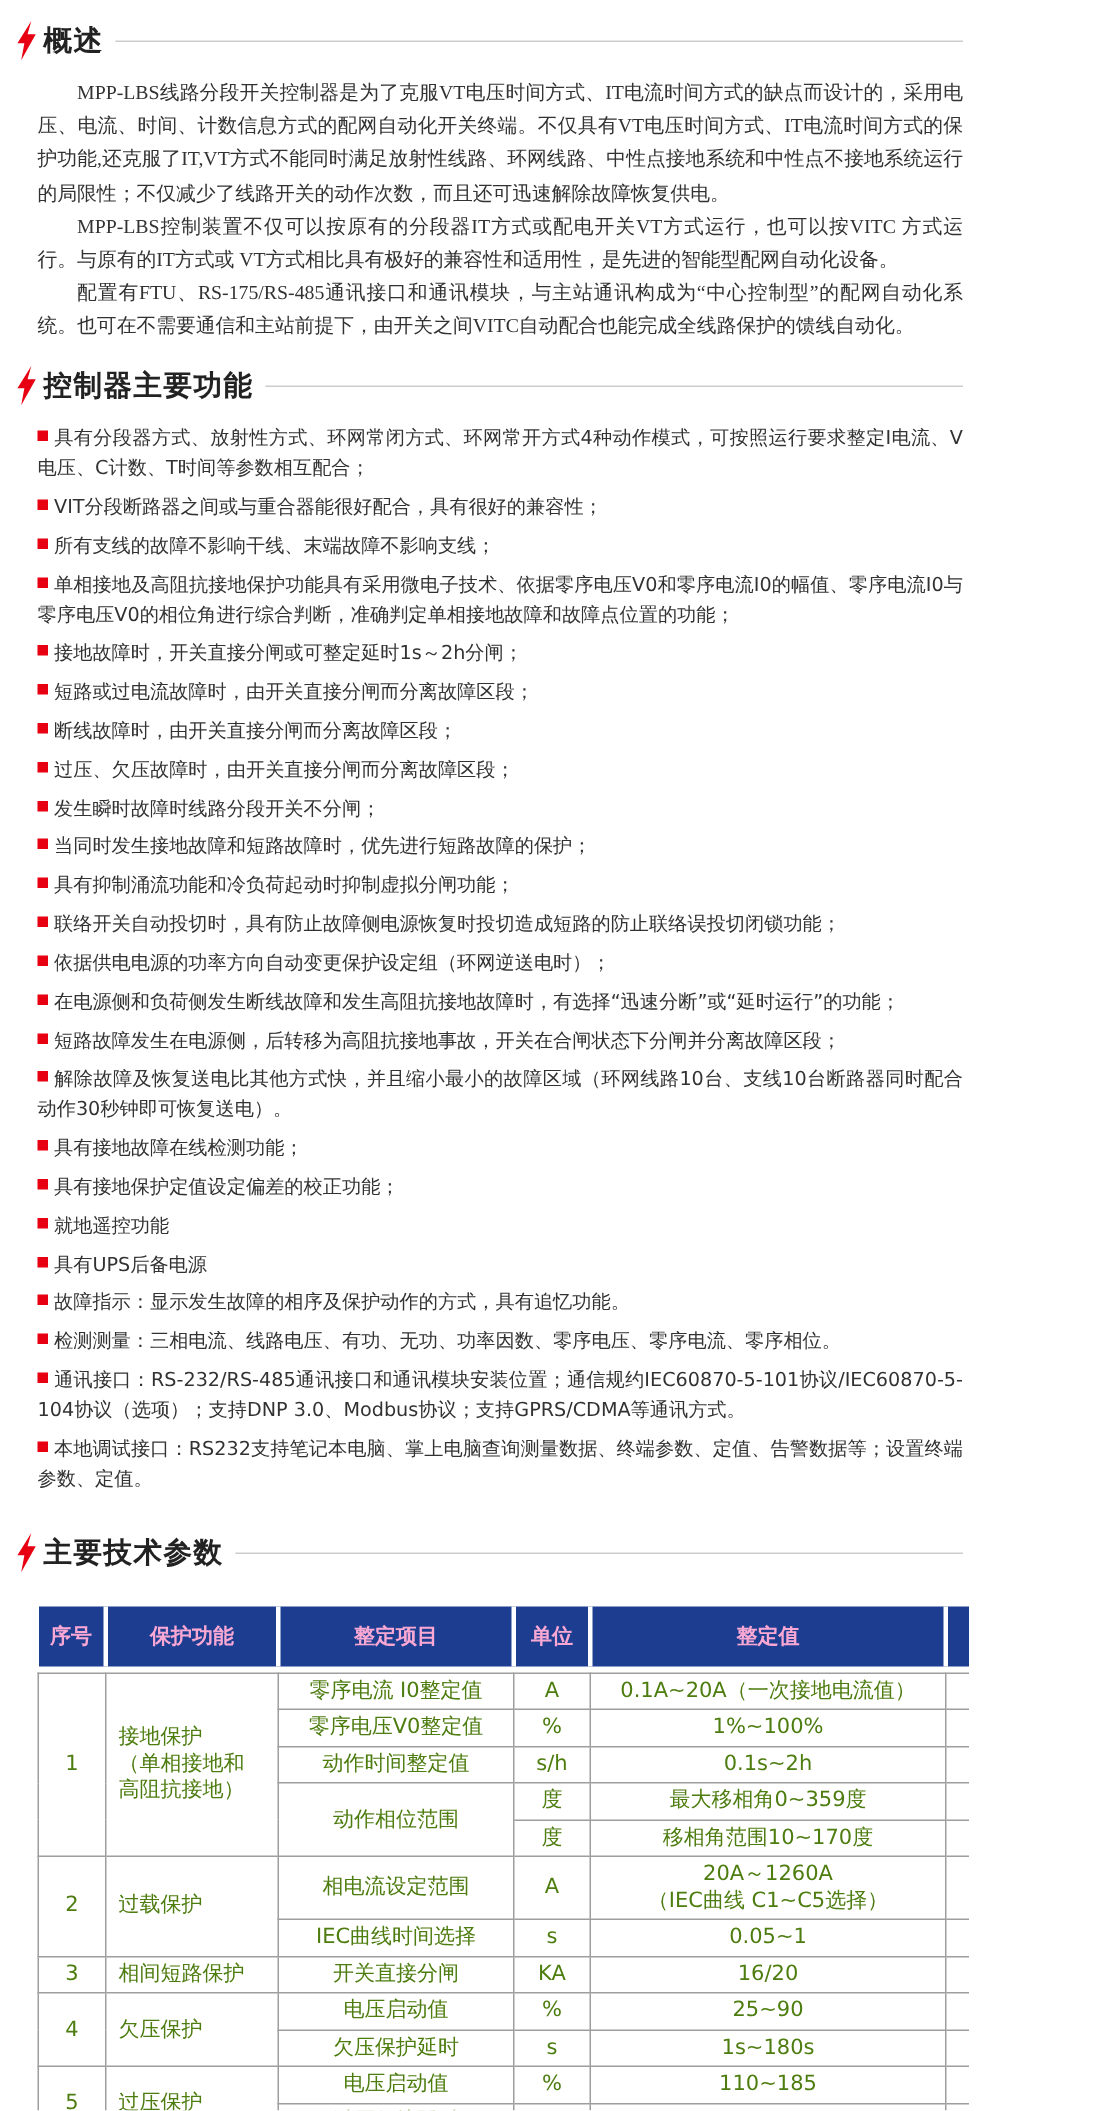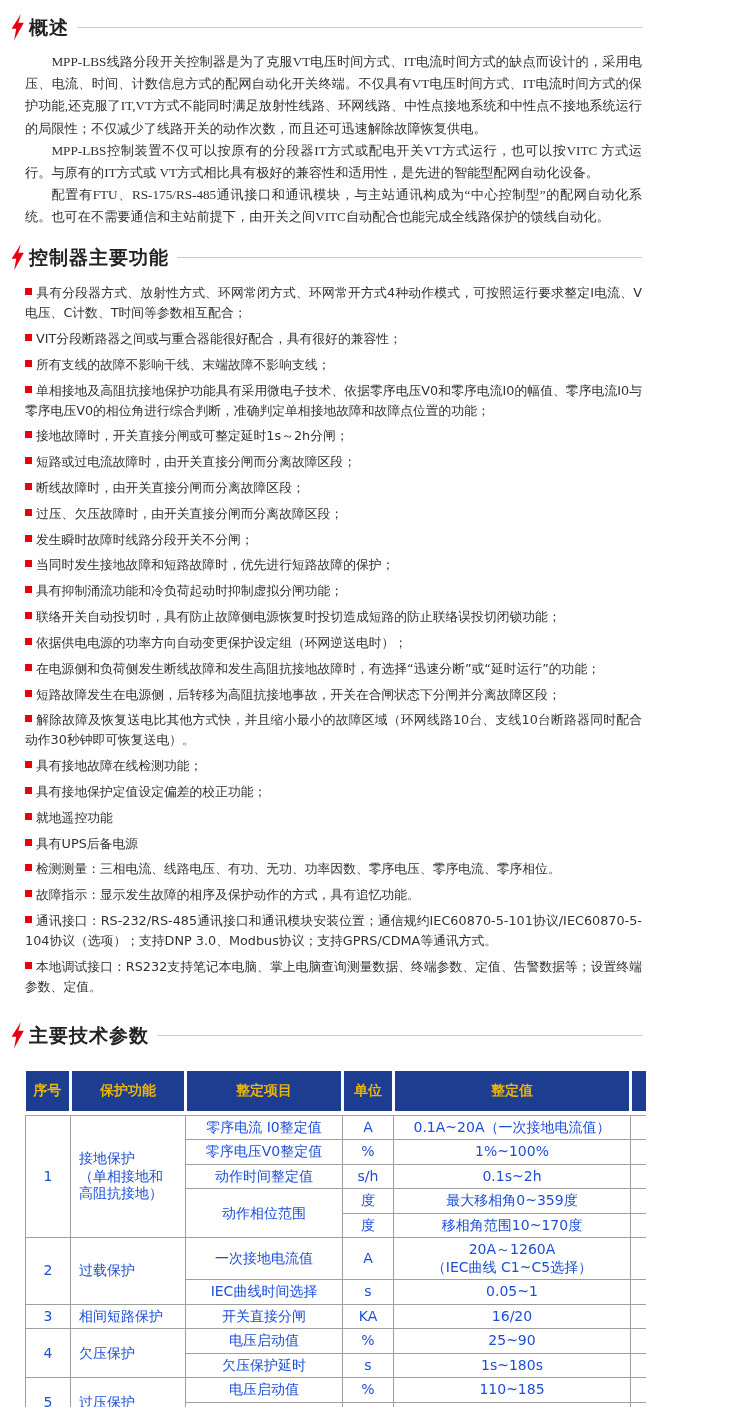--- a/index.html
+++ b/index.html
@@ -25,28 +25,28 @@
   
   .paras{margin:2px 0 16px 0;font-family:Liberation Serif, serif;}
   .paras p{margin:0;font-size:13.2px;line-height:1.68;text-indent:2em;text-align:justify;color:#323232;}
   
   .features{margin:12px 0 26px 0;}
   .feature{font-size:12.8px;line-height:1.55;margin-bottom:6px;text-align:justify;color:#323232;}
   .bullet{display:inline-block;width:7px;height:7px;background:var(--red);margin-right:4px;vertical-align:2px;}
   
   table.params{width:690px;border-collapse:collapse;table-layout:fixed;margin-top:22px;font-size:14px;}
   table.params th{
-    background:var(--hdr-blue);color:#eab308;font-weight:bold;font-size:14px;
+    background:var(--hdr-blue);color:#f9a8d4;font-weight:bold;font-size:14px;
     height:40px;border:none;border-left:3px solid #fff;padding:2px;
   }
   table.params th:first-child{border-left:none;}
   table.params tr.gap td{border:none;height:4px;padding:0;}
   table.params td{
     border:1px solid var(--line);text-align:center;vertical-align:middle;
-    padding:3px 6px;line-height:1.25;white-space:pre-line;color:#1d4ed8;
+    padding:3px 6px;line-height:1.25;white-space:pre-line;color:#4d7c0f;
   }
   table.params td.left{text-align:left;padding-left:8px;}
   .col-seq{width:45px;}.col-prot{width:115px;}.col-item{width:157px;}
   .col-unit{width:51px;}.col-val{width:237px;}.col-note{width:85px;}
 </style>
 </head>
 <body>
 
 <div class="page">
 
@@ -87,22 +87,22 @@
         <div class="feature"><span class="bullet"></span><span>具有抑制涌流功能和冷负荷起动时抑制虚拟分闸功能；</span></div>
         <div class="feature"><span class="bullet"></span><span>联络开关自动投切时，具有防止故障侧电源恢复时投切造成短路的防止联络误投切闭锁功能；</span></div>
         <div class="feature"><span class="bullet"></span><span>依据供电电源的功率方向自动变更保护设定组（环网逆送电时）；</span></div>
         <div class="feature"><span class="bullet"></span><span>在电源侧和负荷侧发生断线故障和发生高阻抗接地故障时，有选择“迅速分断”或“延时运行”的功能；</span></div>
         <div class="feature"><span class="bullet"></span><span>短路故障发生在电源侧，后转移为高阻抗接地事故，开关在合闸状态下分闸并分离故障区段；</span></div>
         <div class="feature"><span class="bullet"></span><span>解除故障及恢复送电比其他方式快，并且缩小最小的故障区域（环网线路10台、支线10台断路器同时配合动作30秒钟即可恢复送电）。</span></div>
         <div class="feature"><span class="bullet"></span><span>具有接地故障在线检测功能；</span></div>
         <div class="feature"><span class="bullet"></span><span>具有接地保护定值设定偏差的校正功能；</span></div>
         <div class="feature"><span class="bullet"></span><span>就地遥控功能</span></div>
         <div class="feature"><span class="bullet"></span><span>具有UPS后备电源</span></div>
+        <div class="feature"><span class="bullet"></span><span>故障指示：显示发生故障的相序及保护动作的方式，具有追忆功能。</span></div>
         <div class="feature"><span class="bullet"></span><span>检测测量：三相电流、线路电压、有功、无功、功率因数、零序电压、零序电流、零序相位。</span></div>
-        <div class="feature"><span class="bullet"></span><span>故障指示：显示发生故障的相序及保护动作的方式，具有追忆功能。</span></div>
         <div class="feature"><span class="bullet"></span><span>通讯接口：RS-232/RS-485通讯接口和通讯模块安装位置；通信规约IEC60870-5-101协议/IEC60870-5-104协议（选项）；支持DNP 3.0、Modbus协议；支持GPRS/CDMA等通讯方式。</span></div>
         <div class="feature"><span class="bullet"></span><span>本地调试接口：RS232支持笔记本电脑、掌上电脑查询测量数据、终端参数、定值、告警数据等；设置终端参数、定值。</span></div>
       </div>
   </section>
 
   <section>
     <div class="sec-head">
       <svg class="bolt" viewBox="0 0 16 32" aria-hidden="true">
         <polygon points="12,0 1,17.5 6.5,17.5 4,31 15.5,10.5 9,10.5" fill="currentColor"></polygon>
       </svg>
@@ -161,21 +161,21 @@
             <td></td>
           </tr>
           <tr>
             <td>度</td>
             <td>移相角范围10~170度</td>
             <td></td>
           </tr>
           <tr>
             <td rowspan="2">2</td>
             <td rowspan="2" class="left">过载保护</td>
-            <td>一次接地电流值</td>
+            <td>相电流设定范围</td>
             <td>A</td>
             <td>20A～1260A
 （IEC曲线 C1~C5选择）</td>
             <td></td>
           </tr>
           <tr>
             <td>IEC曲线时间选择</td>
             <td>s</td>
             <td>0.05~1</td>
             <td></td>

